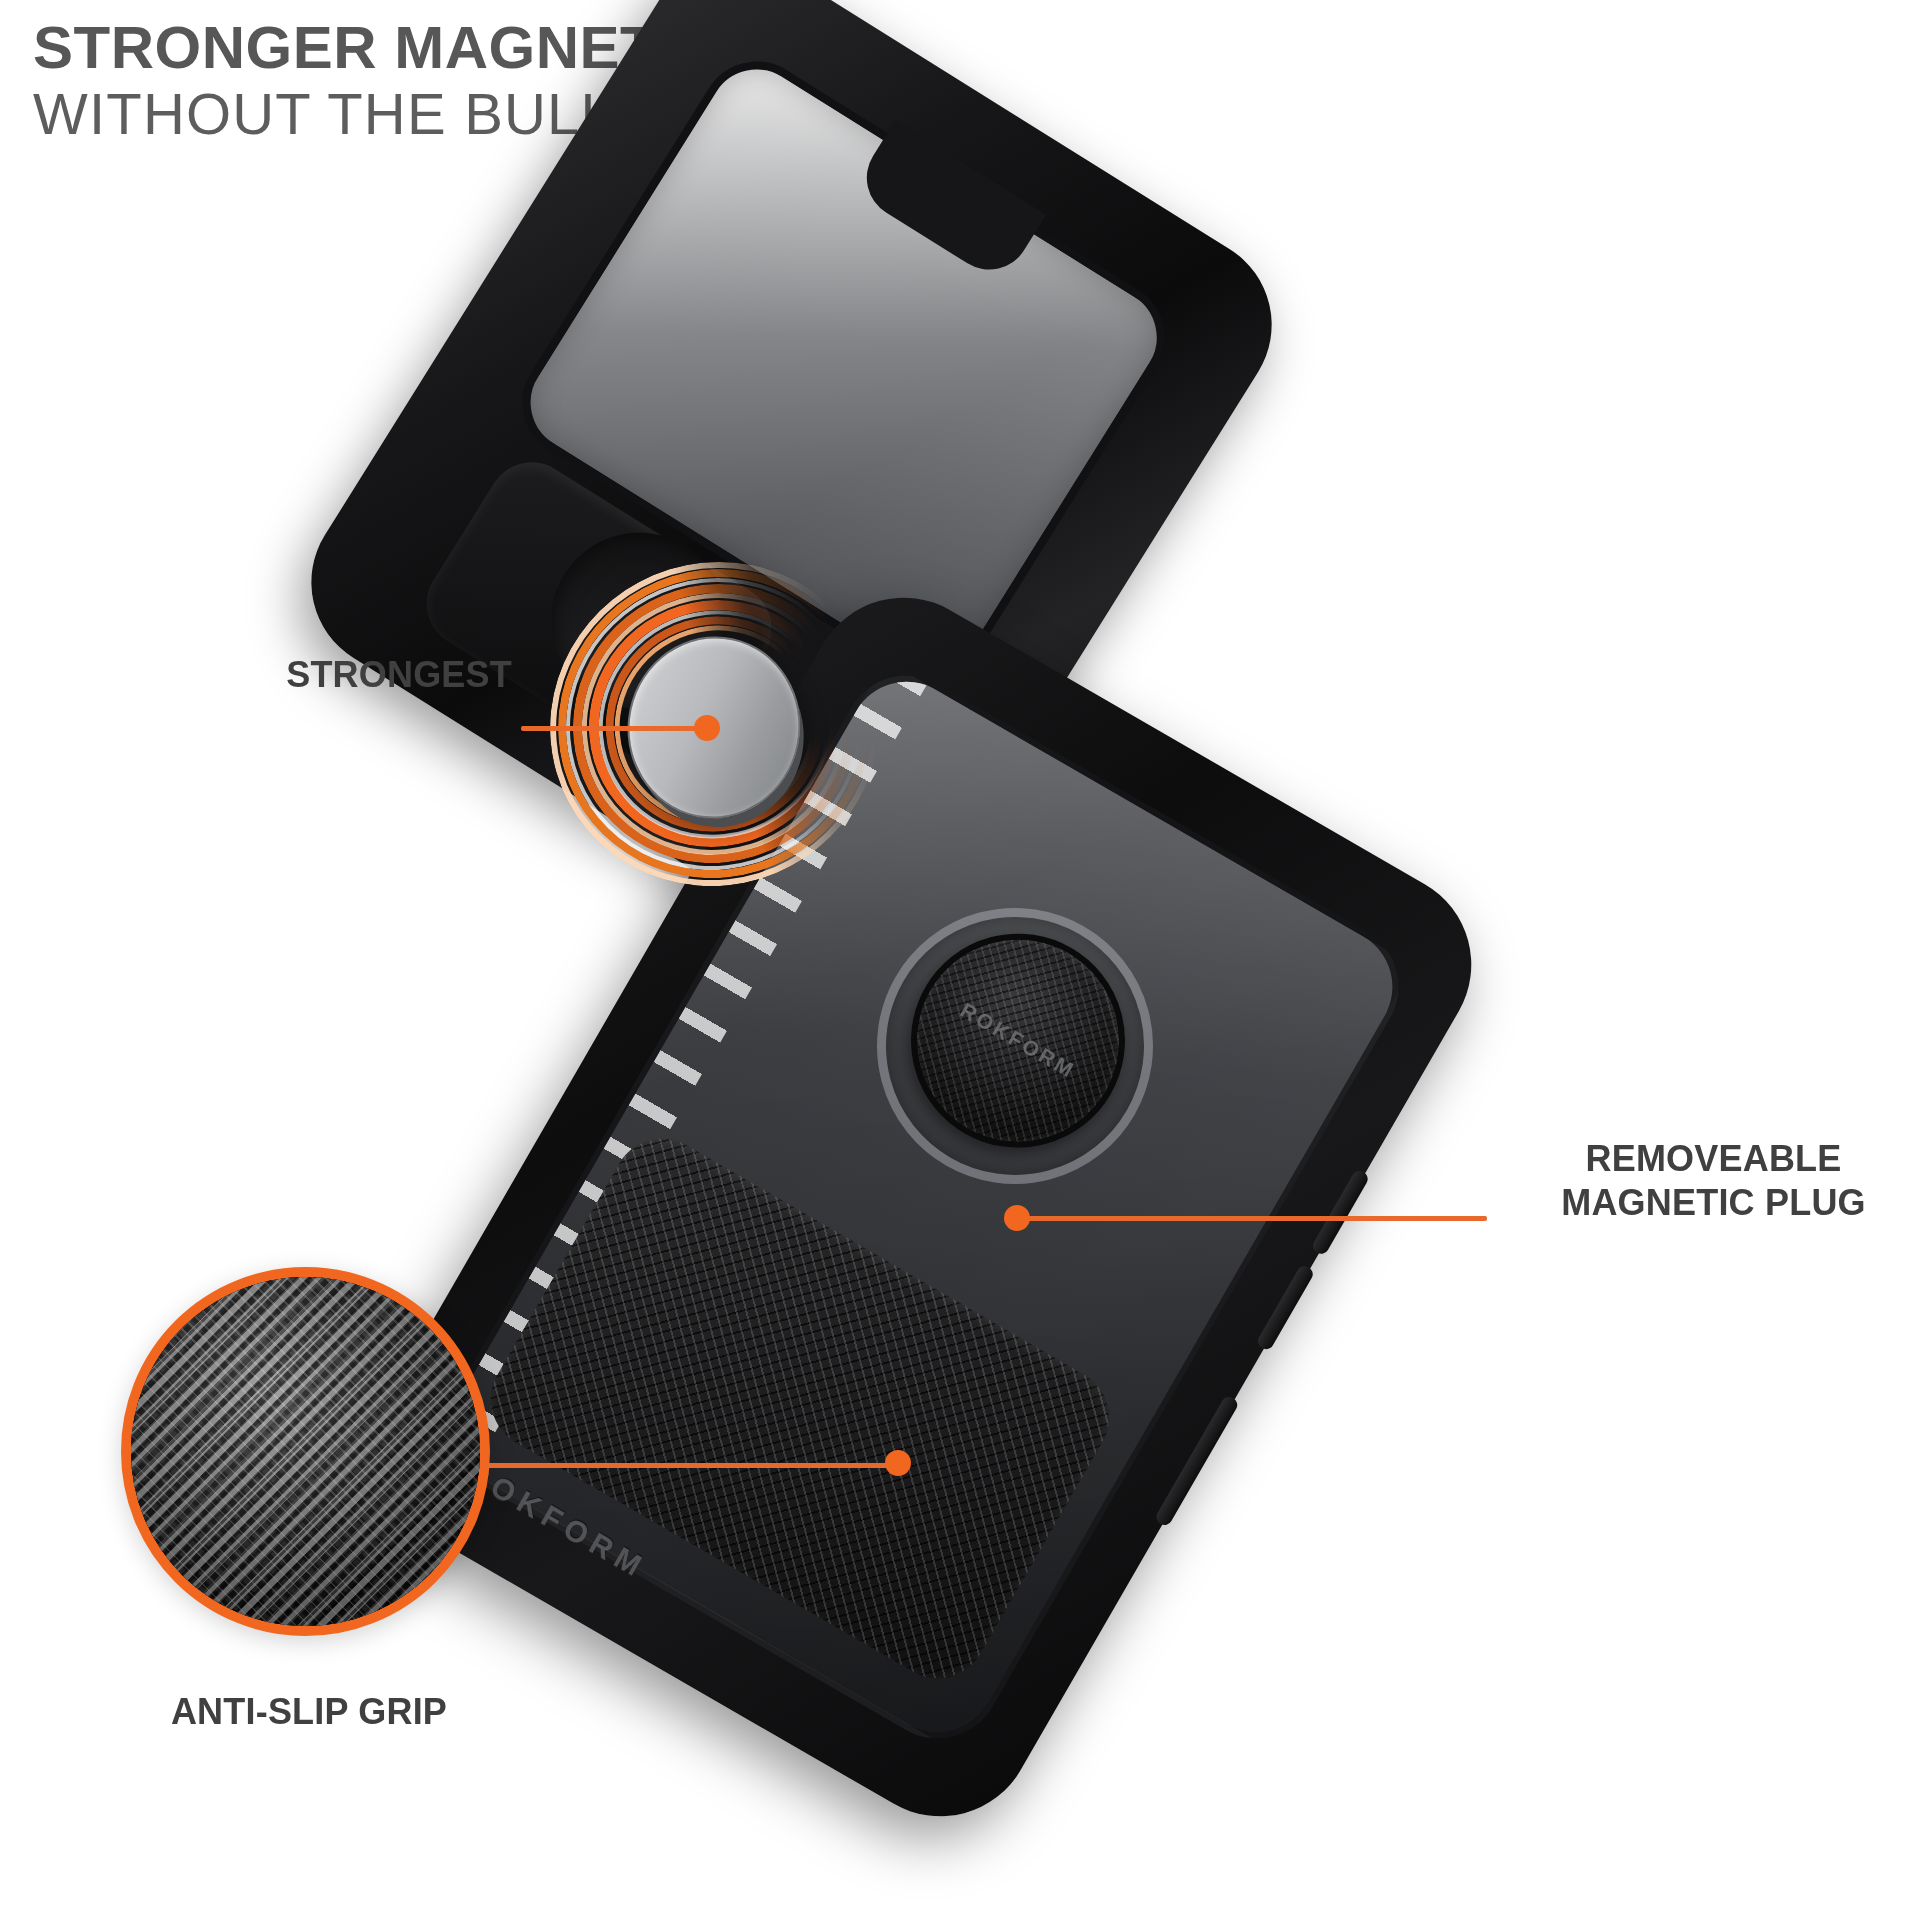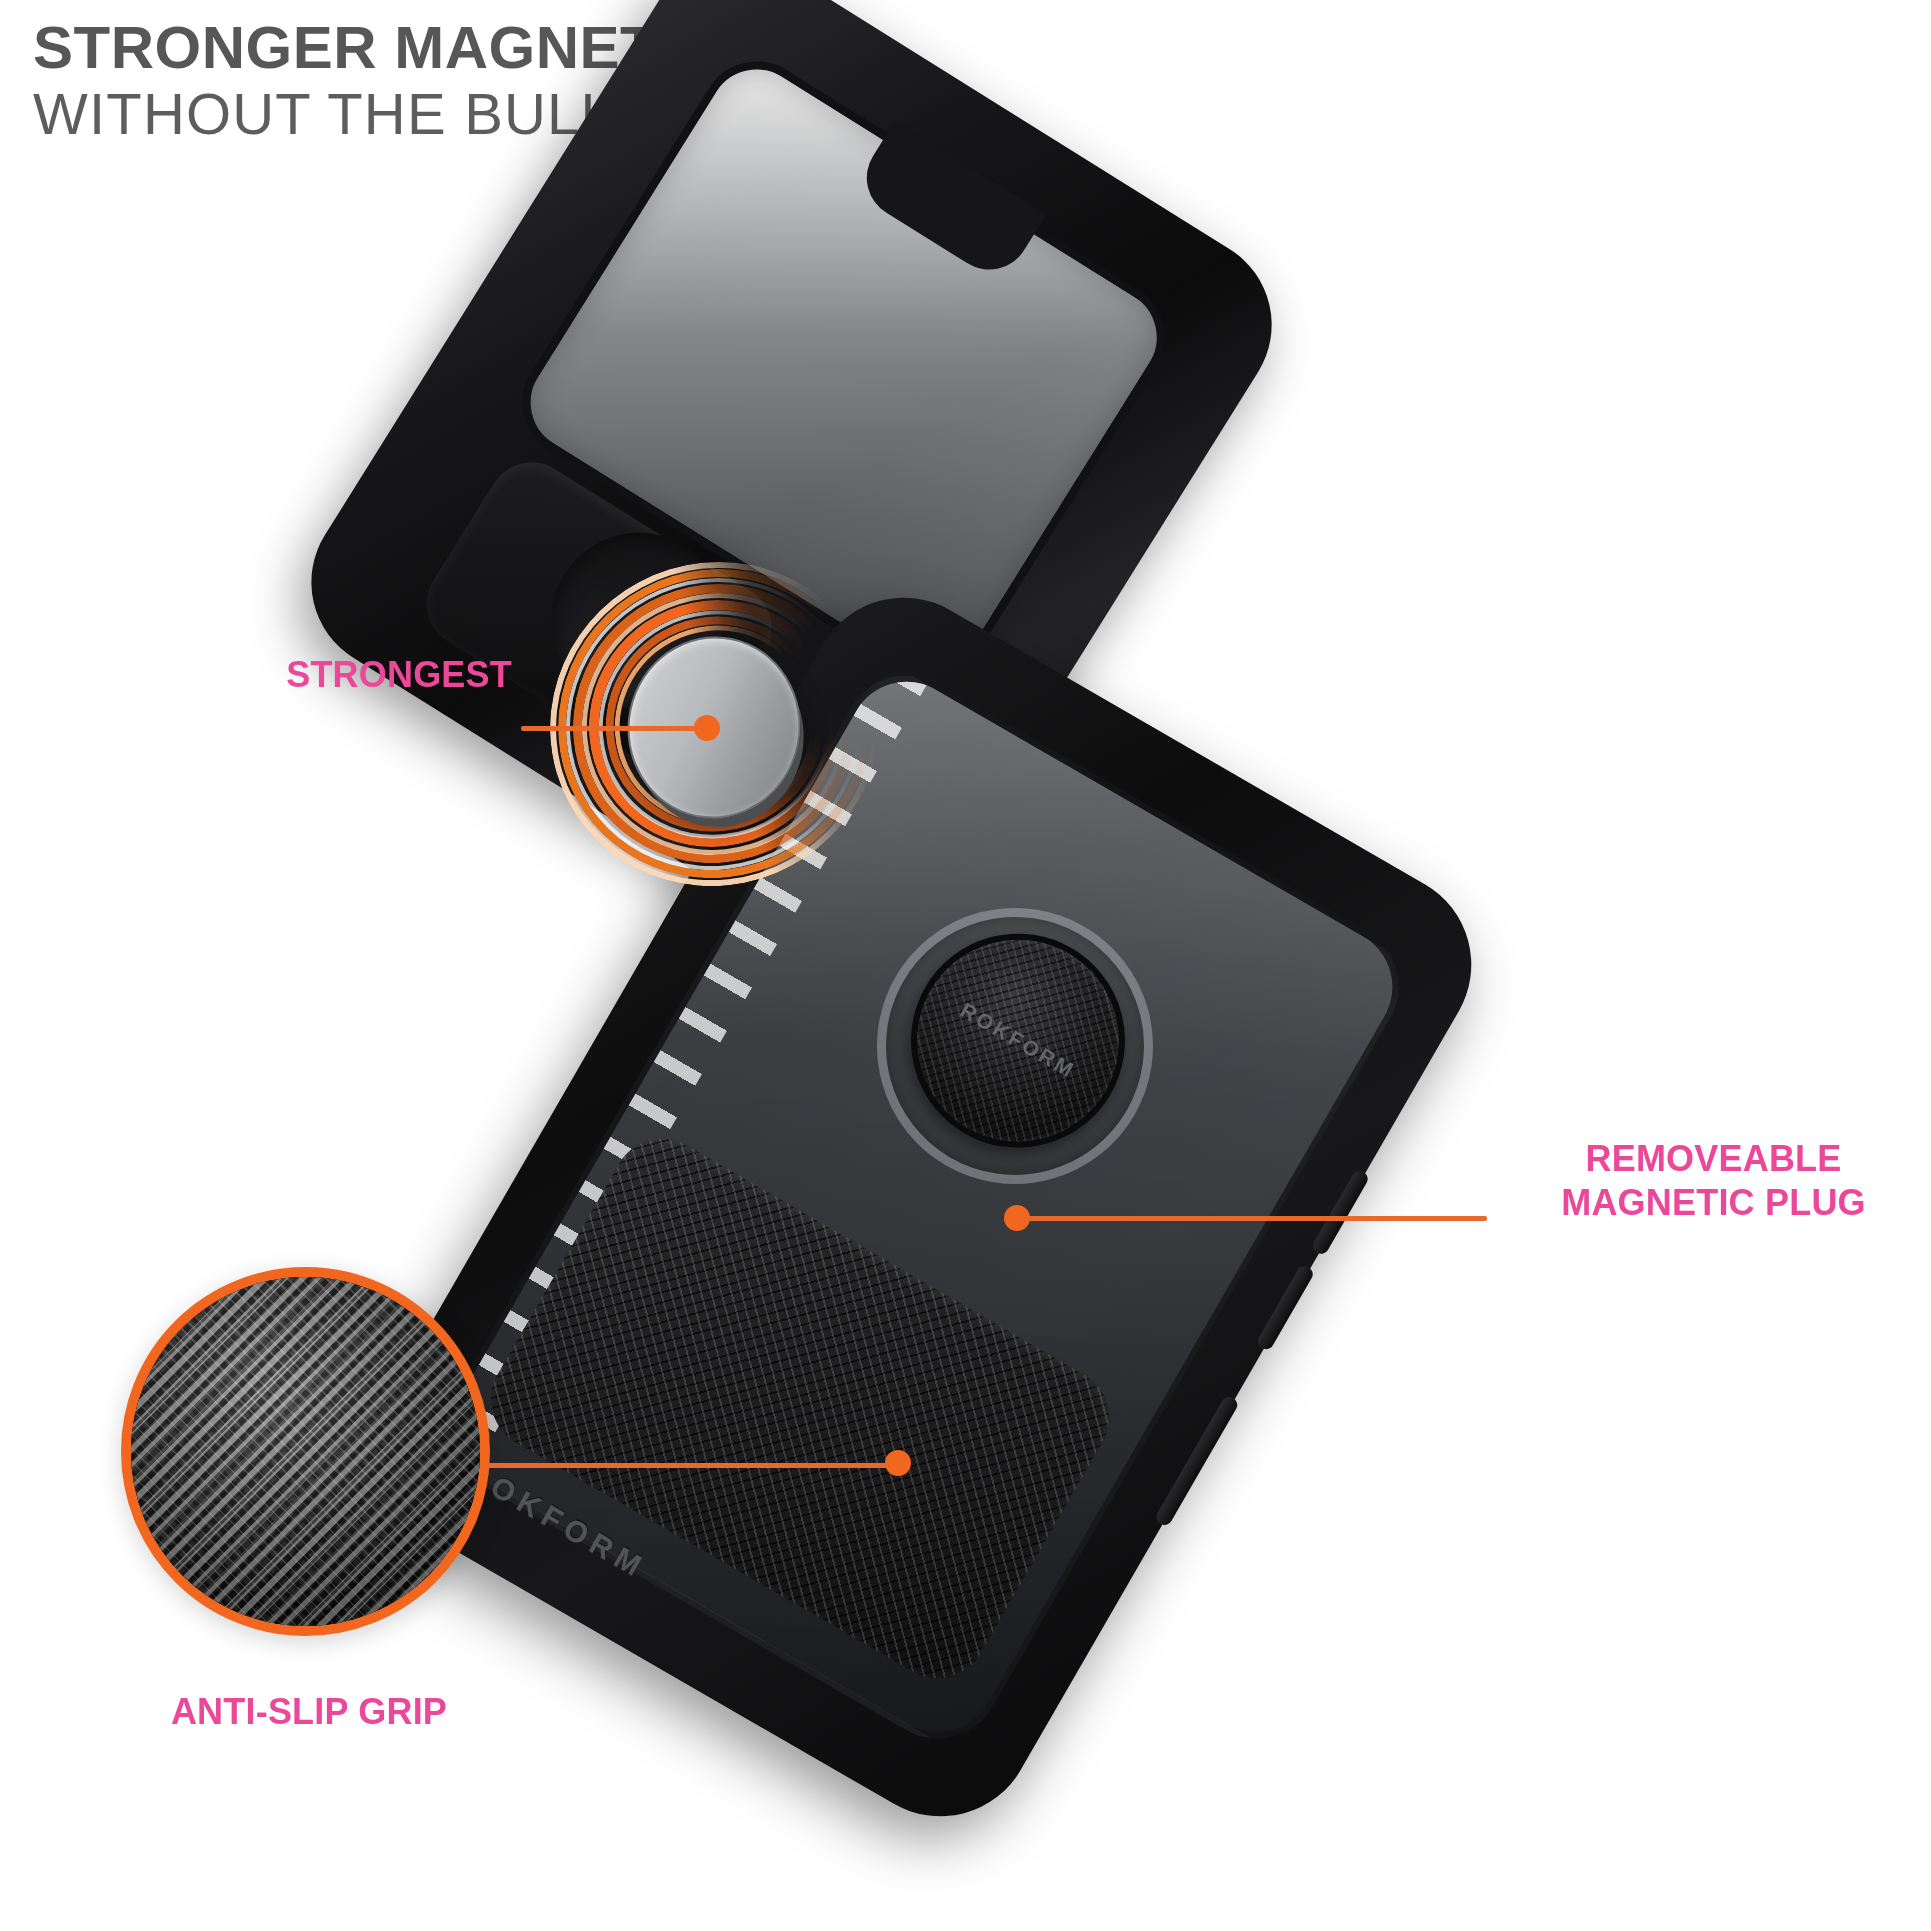--- a/index.html
+++ b/index.html
@@ -19,21 +19,21 @@
     color:#575757; line-height:1.02; white-space:nowrap;
   }
   .headline .h2 {
     font-size:58px; font-weight:300; letter-spacing:1.2px;
     color:#5d5d5d; line-height:1.12; white-space:nowrap;
     margin-top:3.9px;
   }
 
   
   .callout {
-    position:absolute; font-weight:bold; color:#ec4899;
+    position:absolute; font-weight:bold; color:#404040;
     font-size:36px; line-height:1.22; letter-spacing:0.2px;
   }
   .callout-left   { left:58px;  top:653px;  width:454px; text-align:right; }
   .callout-right  { left:1501px;top:1137px; width:425px; text-align:center;}
   .callout-bottom { left:106px; top:1690px; width:406px; text-align:center;}
 
   
   .leader { position:absolute; background:#e8692c; height:4.8px; border-radius:1.9px; }
   .leader-magnet { left:521px;  top:726px;  width:193px; }
   .leader-plug   { left:1017px; top:1216px; width:470px; }

